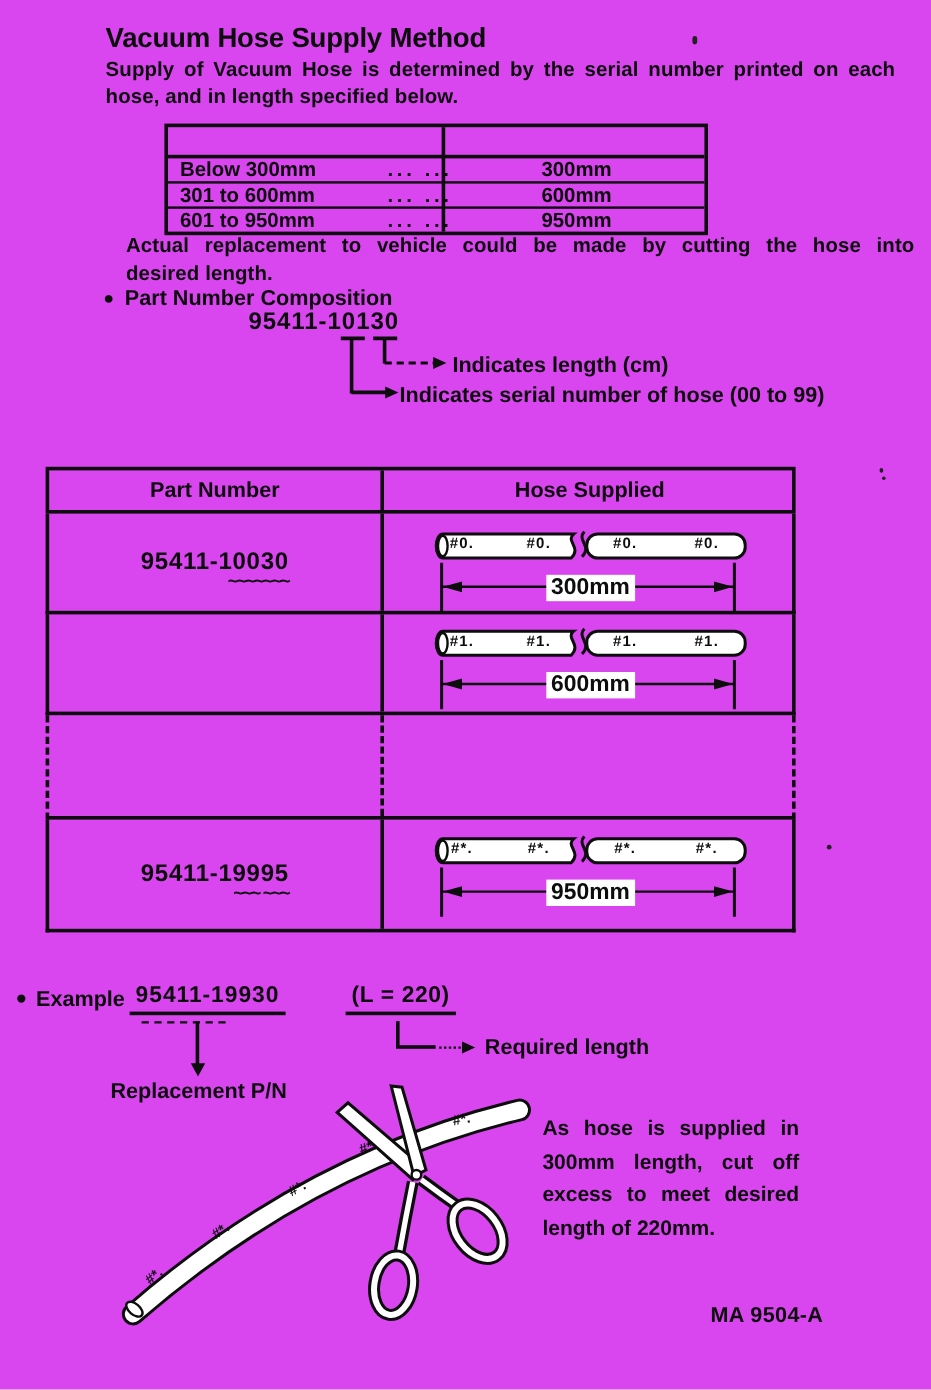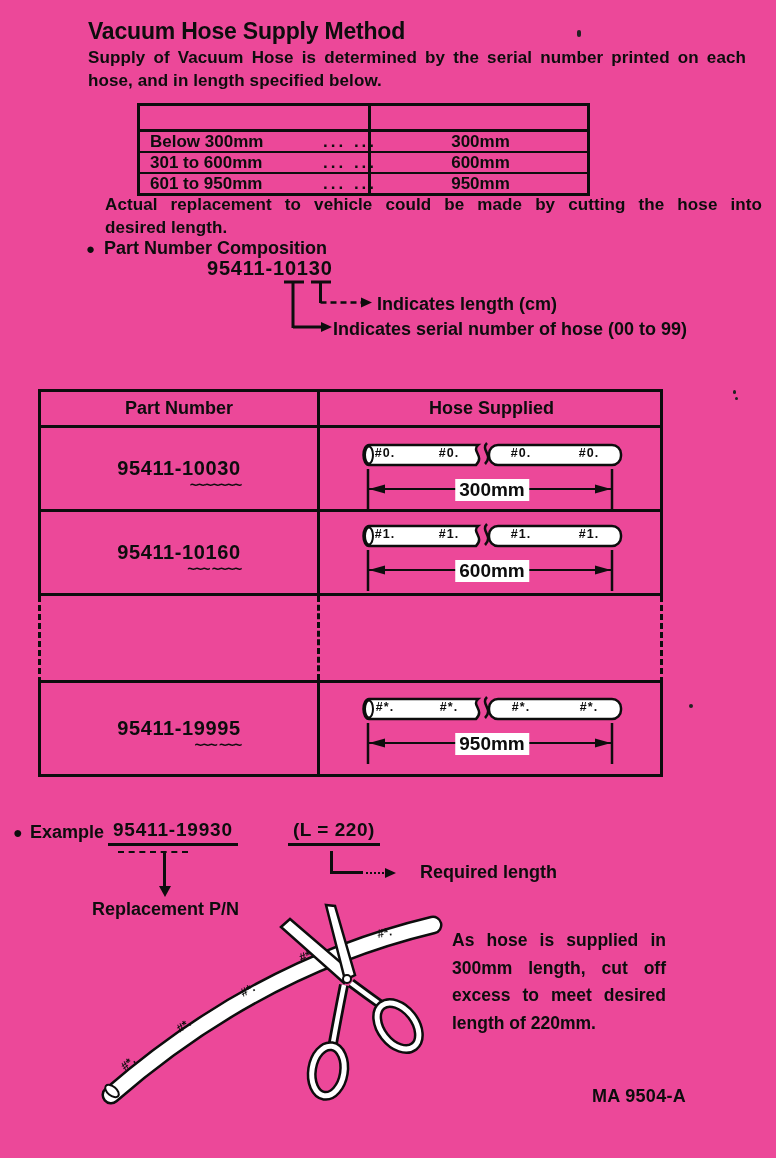--- a/index.html
+++ b/index.html
@@ -1,18 +1,18 @@
 <!DOCTYPE html>
 <html><head>
 <meta charset="utf-8">
 <style>
   html,body { margin:0; padding:0; background:#e8e8e8; }
   .page {
     position:relative; width:776px; height:1158px; margin:0 auto;
-    background:#ec4899; color:#0d0d0d;
+    background:#d946ef; color:#0d0d0d;
     font-family:"Liberation Sans", sans-serif; font-weight:bold;
     overflow:hidden;
   }
   .abs { position:absolute; }
   .t17 { font-size:17px; line-height:23px; letter-spacing:0.1px; }
   .t18 { font-size:18px;text-align:right; }
   .just { text-align:justify; text-align-last:justify; }
   .hline { position:absolute; background:#0d0d0d; }
   .vline { position:absolute; background:#0d0d0d; }
   .arrow-right { position:absolute; width:0; height:0;
@@ -139,26 +139,20 @@
         <span class="hose-mark" style="left:8px;">#0.</span>
         <span class="hose-mark" style="left:72px;">#0.</span>
         <span class="hose-mark" style="left:144px;">#0.</span>
         <span class="hose-mark" style="left:212px;">#0.</span>
         <span class="dim-label">300mm</span>
       </div>
       <div class="sup-divider"></div>
     </div>
 
     <div class="sup-row sup-solid" style="height:84px; border-bottom:3px solid #0d0d0d;">
-      <div class="pn-cell">
-        <span class="pn-wrap">
-          <span>95411-10160</span>
-          <span class="squig">~~~ ~~~~</span>
-        </span>
-      </div>
       <div class="hose-wrap" style="left:315px; top:11px;">
         <svg width="272" height="74" viewBox="0 0 272 74" aria-hidden="true">
           <rect x="133" y="3" width="132" height="20" rx="9" fill="#fff" stroke="#0d0d0d" stroke-width="2.5"></rect>
           <path d="M 13,3 H 122 C 115,9 129,14 120,23 L 13,23 A 5.5,10 0 0 1 13,3 Z" fill="#fff" stroke="#0d0d0d" stroke-width="2.5"></path>
           <ellipse cx="13" cy="13" rx="4" ry="8.5" fill="#fff" stroke="#0d0d0d" stroke-width="2"></ellipse>
           <path d="M 131,1 C 124,8 138,13 129,22" fill="none" stroke="#0d0d0d" stroke-width="2.5"></path>
           <line x1="12" y1="27" x2="12" y2="68" stroke="#0d0d0d" stroke-width="2.5"></line>
           <line x1="256" y1="27" x2="256" y2="68" stroke="#0d0d0d" stroke-width="2.5"></line>
           <line x1="13" y1="47" x2="255" y2="47" stroke="#0d0d0d" stroke-width="2"></line>
           <polygon points="13,47 29,42.5 29,51.5" fill="#0d0d0d"></polygon>
@@ -213,21 +207,21 @@
   <div class="abs ul-thick" style="left:288px; top:819px; font-size:19px; letter-spacing:0.5px;">(L = 220)</div>
 
   <div class="vline" style="left:163px; top:851px; width:3px; height:36px;"></div>
   <div class="arrow-down" style="left:158.5px; top:886px;"></div>
   <div class="abs t18" style="left:92px; top:899px;">Replacement P/N</div>
 
   <div class="vline" style="left:330px; top:851px; width:3px; height:22px;"></div>
   <div class="hline" style="left:330px; top:871px; width:33px; height:3px;"></div>
   <div class="abs" style="left:366px; top:871.5px; width:18px; border-top:2.5px dotted #0d0d0d;"></div>
   <div class="arrow-right" style="left:385px; top:867.5px;"></div>
-  <div class="abs t18" style="left:420px; top:862px;">Required length</div>
+  <div class="abs t18" style="left:404px; top:862px;">Required length</div>
 
   <svg class="abs" style="left:95px; top:903px;" width="352" height="218" viewBox="0 0 352 218">
     <path d="M 16,192 Q 163,64 338,22" fill="none" stroke="#0d0d0d" stroke-width="19" stroke-linecap="round"></path>
     <path d="M 16,192 Q 163,64 338,22" fill="none" stroke="#ffffff" stroke-width="14" stroke-linecap="round"></path>
     <ellipse cx="17" cy="188" rx="4.5" ry="8" transform="rotate(-50 17 188)" fill="#fff" stroke="#0d0d0d" stroke-width="2"></ellipse>
     <text x="30" y="168" transform="rotate(-40 30 168)" font-size="12" font-weight="bold" fill="#0d0d0d">#*.</text>
     <text x="85" y="130" transform="rotate(-35 85 130)" font-size="12" font-weight="bold" fill="#0d0d0d">#*.</text>
     <text x="148" y="94" transform="rotate(-28 148 94)" font-size="12" font-weight="bold" fill="#0d0d0d">#*.</text>
     <text x="206" y="59" transform="rotate(-20 206 59)" font-size="12" font-weight="bold" fill="#0d0d0d">#*.</text>
     <text x="283" y="35" transform="rotate(-11 283 35)" font-size="12" font-weight="bold" fill="#0d0d0d">#*.</text>

